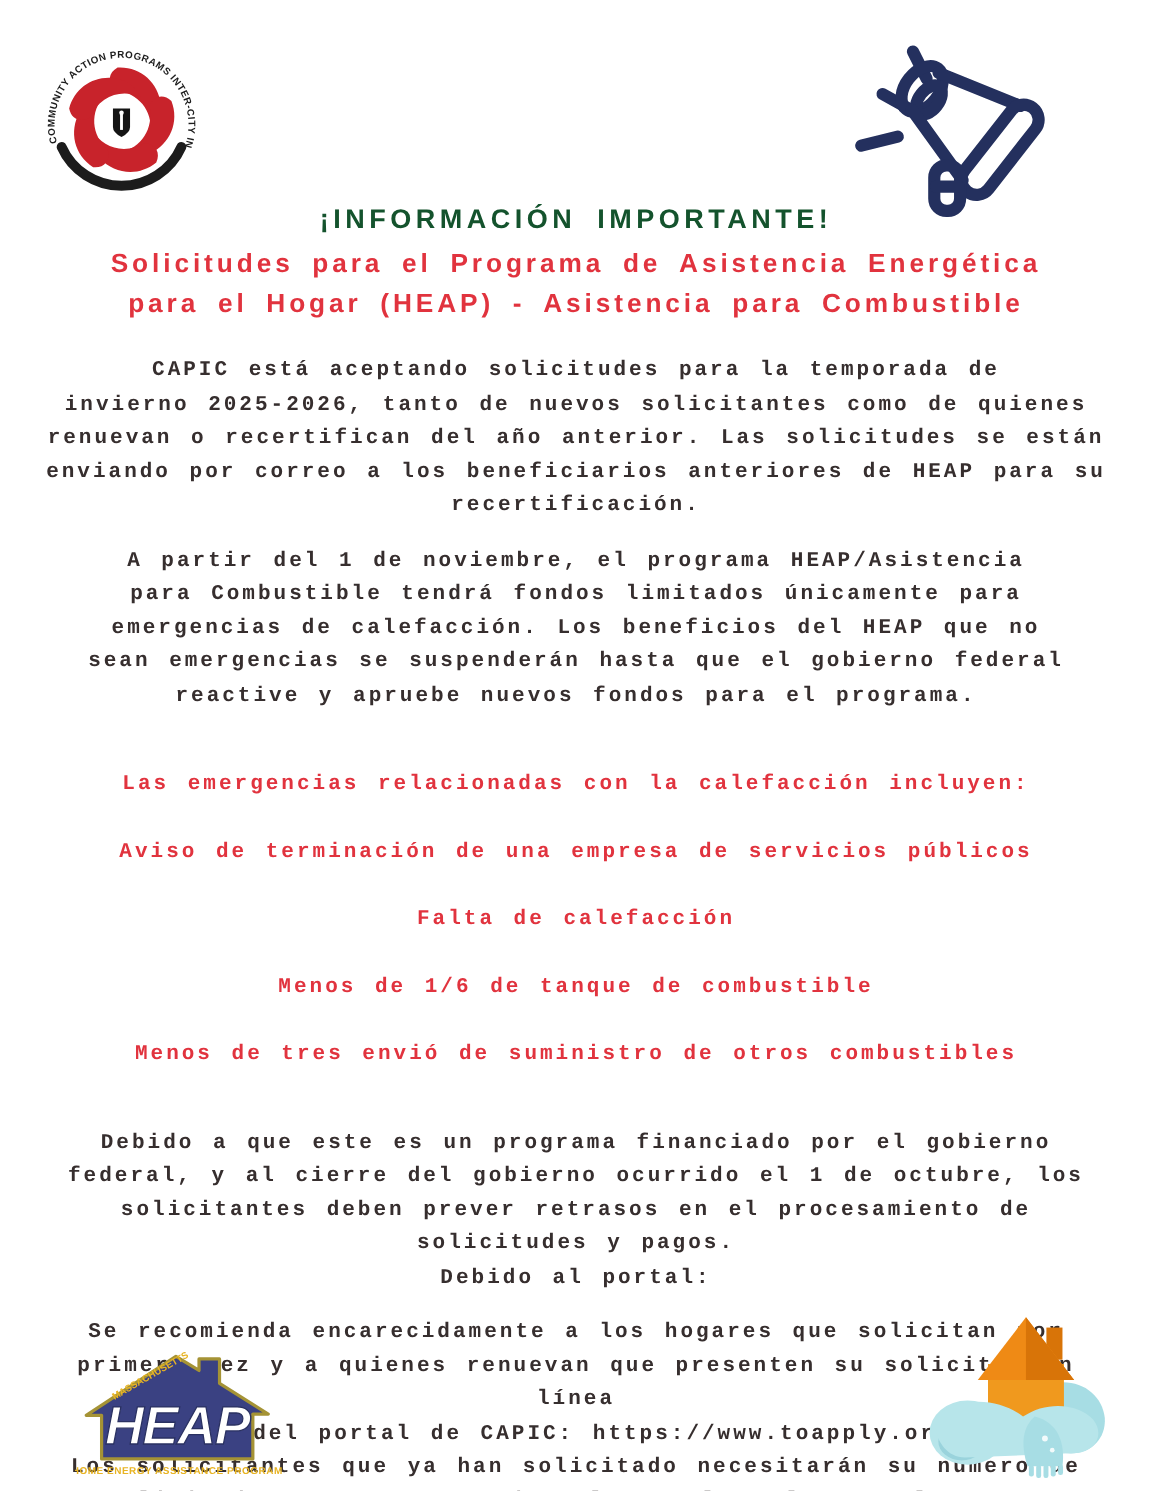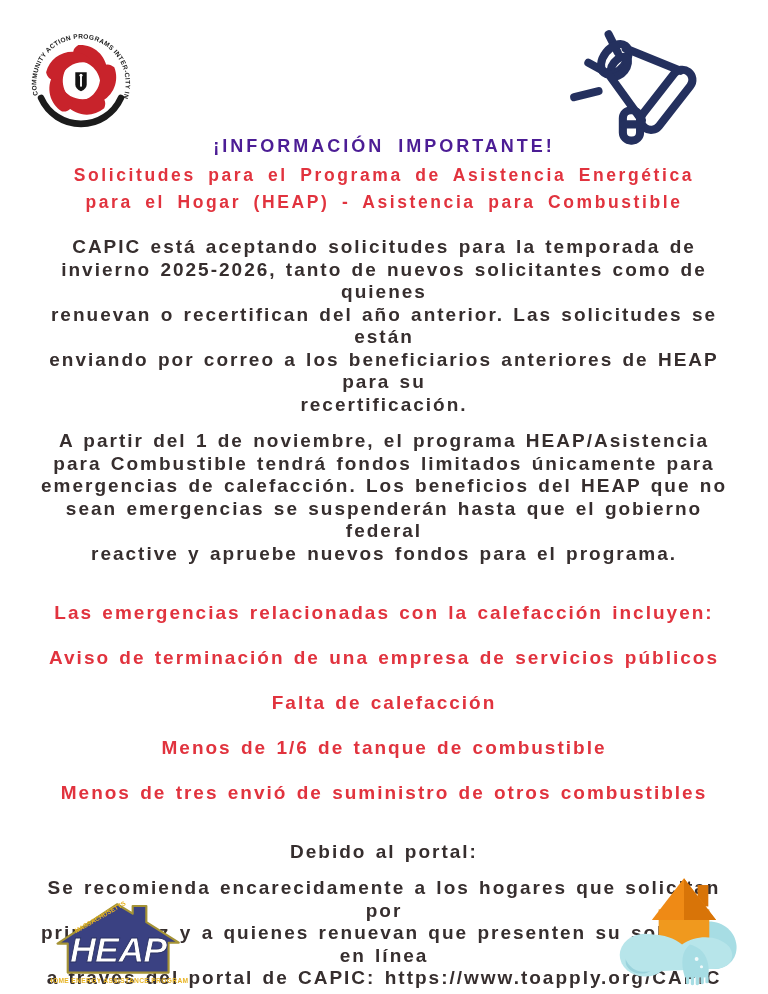--- a/index.html
+++ b/index.html
@@ -7,35 +7,36 @@
     position:relative;width:768px;height:994px;margin:0 auto;
     background:#ffffff;overflow:hidden;
     font-family:"Liberation Sans",sans-serif;
   }
   .content{
     position:absolute;top:133px;left:28px;right:28px;
     text-align:center;
   }
   .title{
     margin:0 0 3px 0;
-    font-size:18px;font-weight:bold;color:#4c1d95;
+    font-size:18px;font-weight:bold;color:#14532d;
     letter-spacing:3px;word-spacing:6px;line-height:26px;
     white-space:pre-line;
   }
   .subtitle{
     margin:0 0 20px 0;
     font-size:17.5px;font-weight:bold;color:#e1333e;
     letter-spacing:2.6px;word-spacing:5px;line-height:27px;
     white-space:pre-line;
   }
   .body-p{
     margin:0 0 14px 0;
-    font-size:19px;font-weight:bold;color:#362e2e;
+    font-size:14px;font-weight:bold;color:#362e2e;
     letter-spacing:2px;word-spacing:2px;line-height:22.5px;
     white-space:pre-line;
+    font-family:Liberation Mono, monospace;
   }
   .red-block{color:#e1333e;margin-bottom:14px;}
   .red-block .line{display:block;text-align:center;}
   .no-gap{margin-bottom:0;}
   .url{color:inherit;text-decoration:none;cursor:pointer;}
   .abs{position:absolute;}
   svg text{font-family:"Liberation Sans",sans-serif;}
 </style>
 </head>
 <body>
@@ -108,20 +109,24 @@
 reactive y apruebe nuevos fondos para el programa.</p>
 
     <div class="body-p red-block">
       <span class="line">Las emergencias relacionadas con la calefacción incluyen:</span>
       <span class="line">Aviso de terminación de una empresa de servicios públicos</span>
       <span class="line">Falta de calefacción</span>
       <span class="line">Menos de 1/6 de tanque de combustible</span>
       <span class="line">Menos de tres envió de suministro de otros combustibles</span>
     </div>
 
+    <p class="body-p no-gap">Debido a que este es un programa financiado por el gobierno
+federal, y al cierre del gobierno ocurrido el 1 de octubre, los
+solicitantes deben prever retrasos en el procesamiento de
+solicitudes y pagos.</p>
     <p class="body-p">Debido al portal:</p>
 
     <p class="body-p no-gap"><span>Se recomienda encarecidamente a los hogares que solicitan por
 primera vez y a quienes renuevan que presenten su solicitud en línea
 a través del portal de CAPIC: </span><span class="url">https://www.toapply.org/CAPIC</span></p>
 
     <p class="body-p">Los solicitantes que ya han solicitado necesitarán su número de
 solicitud y PIN para acceder al portal en línea. El PIN se encuentra
 en la parte superior de la solicitud impresa que se envió por correo
 a la dirección registrada.</p>

